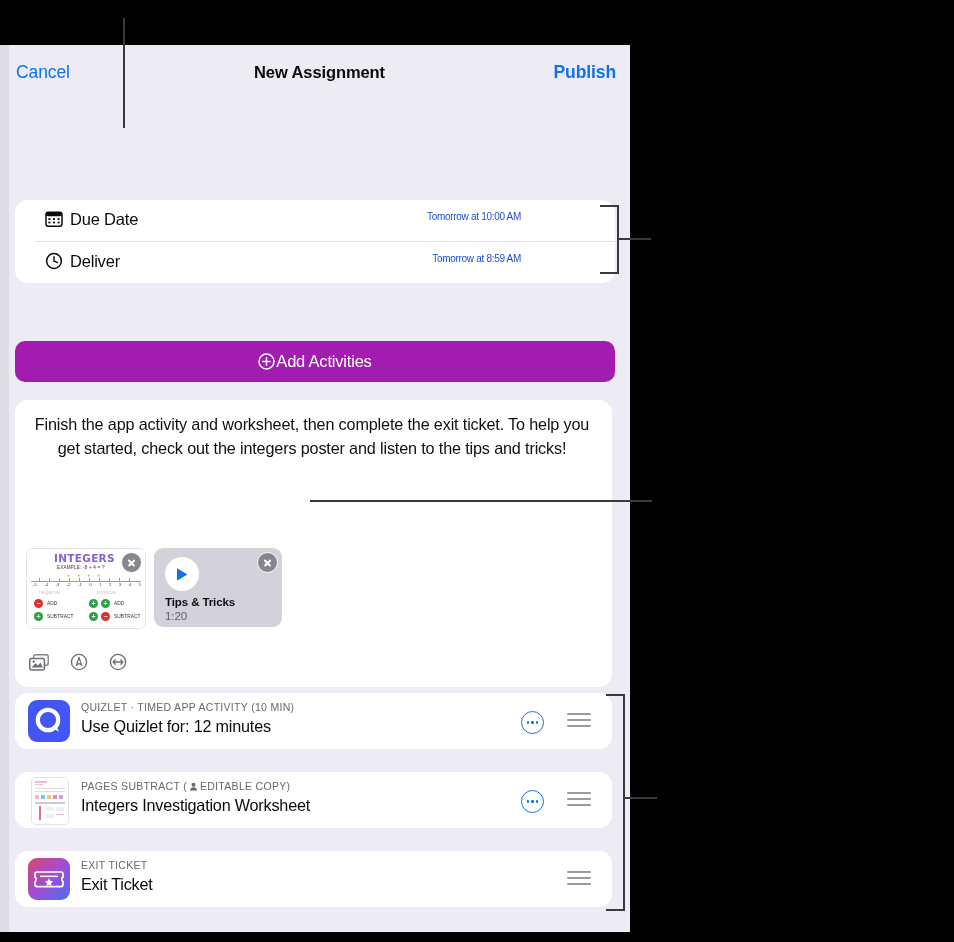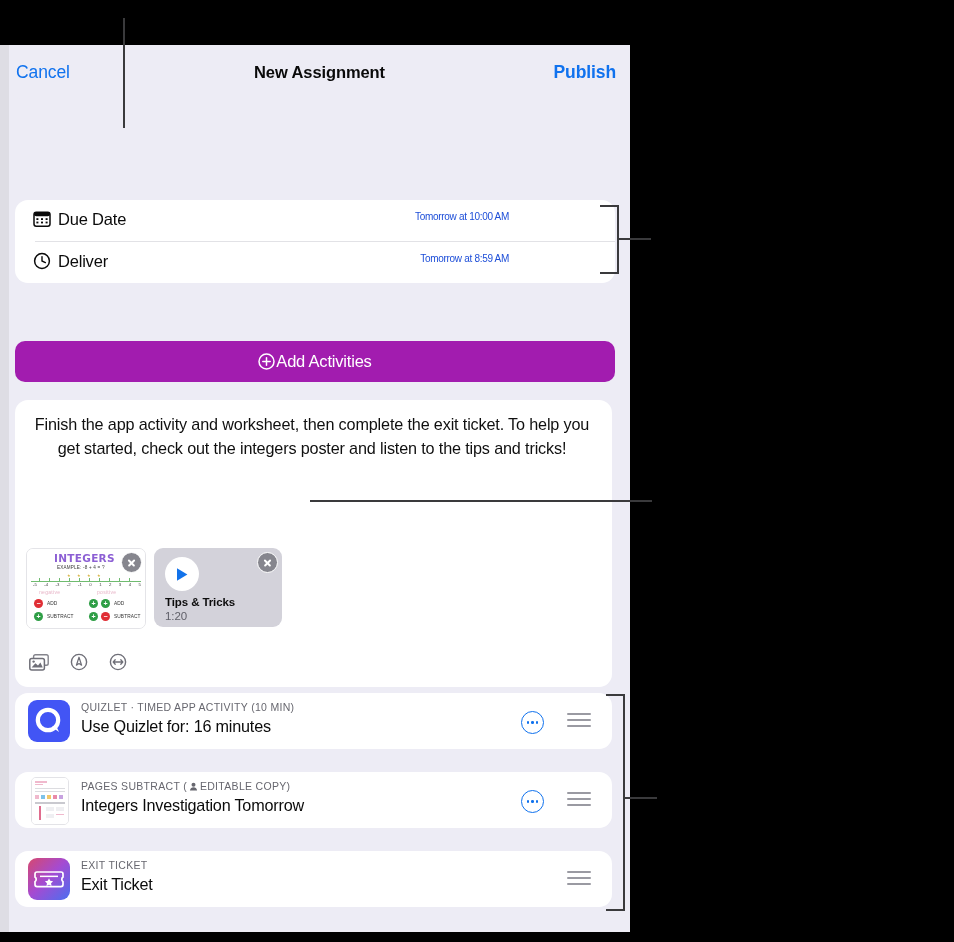--- a/index.html
+++ b/index.html
@@ -70,21 +70,21 @@
     font-size: 16.5px; color: #0b0b0b; letter-spacing: -0.1px;
   }
   .sparkle { font-size: 15px; }
   .row-subject {
     position: absolute; left: 20px; top: 53px;
     font-size: 16.5px; color: #0b0b0b; letter-spacing: -0.1px;
   }
 
   
   .c-dates { left: 15px; top: 155px; width: 600px; height: 83px; }
-  .d-row { position: absolute; left: 0; width: 512px; height: 41px; }
+  .d-row { position: absolute; left: 12px; width: 512px; height: 41px; }
   .d-ico {
     position: absolute; left: 18px; top: 10px; width: 18px; height: 18px;
   }
   .d-lab {
     position: absolute; left: 43px; top: 10px;
     font-size: 16.5px; color: #0b0b0b; letter-spacing: -0.2px;
   }
   .d-val {
     position: absolute; right: 18px; top: 11px;
     font-size: 10px; color: #1d4ed8; letter-spacing: -0.3px; text-align: right;
@@ -378,21 +378,21 @@
     <div class="act-head">ACTIVITIES: 3</div>
 
     <div class="act-card" style="top:648px;">
       <div class="act-icon" style="background:#4255f5;">
         <svg width="42" height="42" viewBox="0 0 42 42">
           <circle cx="20" cy="20" r="10.2" fill="none" stroke="#ffffff" stroke-width="4.2"></circle>
           <path d="M24 27 L31 32 L27.5 24.5 Z" fill="#ffffff"></path>
         </svg>
       </div>
       <div class="act-kicker">QUIZLET · TIMED APP ACTIVITY (10 MIN)</div>
-      <div class="act-name">Use Quizlet for: 16 minutes</div>
+      <div class="act-name">Use Quizlet for: 12 minutes</div>
       <div class="act-more">
           <i></i>
           <i></i>
           <i></i>
         </div>
       <div class="act-drag">
         <span style="top:0;"></span>
           <span style="top:6px;"></span>
           <span style="top:12px;"></span>
       </div>
@@ -419,21 +419,21 @@
         </div>
       </div>
       <div class="act-kicker">
         <span>PAGES SUBTRACT  (</span>
         <svg width="9" height="9" viewBox="0 0 9 9">
           <circle cx="4.5" cy="2.7" r="2" fill="#67676f"></circle>
           <path d="M0.9 8.6 C1.3 6.2 2.8 5.3 4.5 5.3 C6.2 5.3 7.7 6.2 8.1 8.6 Z" fill="#67676f"></path>
         </svg>
         <span>EDITABLE COPY)</span>
       </div>
-      <div class="act-name">Integers Investigation Tomorrow</div>
+      <div class="act-name">Integers Investigation Worksheet</div>
       <div class="act-more">
           <i></i>
           <i></i>
           <i></i>
         </div>
       <div class="act-drag">
         <span style="top:0;"></span>
           <span style="top:6px;"></span>
           <span style="top:12px;"></span>
       </div>

